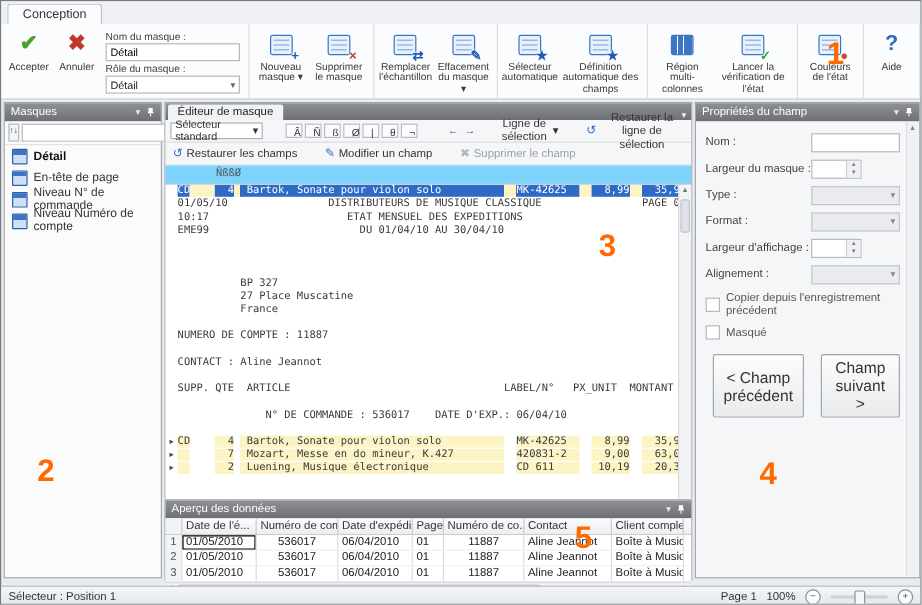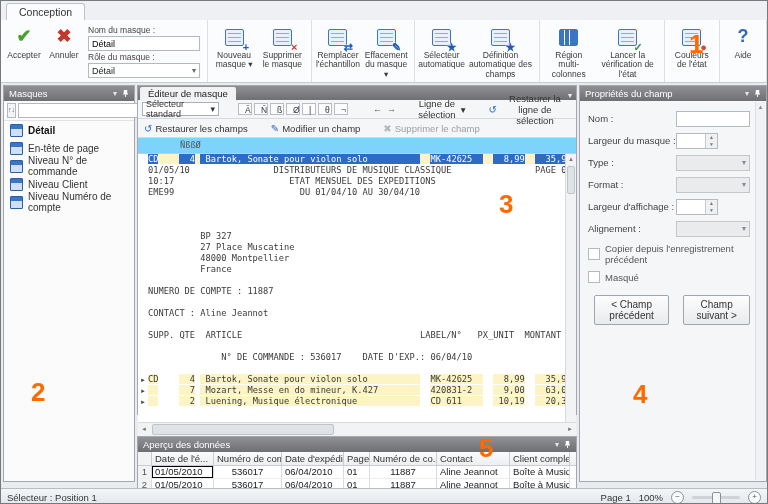--- a/index.html
+++ b/index.html
@@ -69,21 +69,21 @@
   .rline .txt span.f{background:#fcf4c4;color:#3a3a3a;}
   .rline .txt span.n{background:transparent;}
   #ed-vscroll{position:absolute;right:0;top:0;bottom:0;width:10px;background:#f2f3f5;border-left:1px solid #d8dbde;}
   #ed-vscroll .up{height:10px;font-size:6px;color:#777;text-align:center;line-height:10px;}
   #ed-vscroll .thumb{margin:2px 1px;height:26px;background:#dfe2e6;border:1px solid #bfc4c9;border-radius:2px;}
   .hscroll{height:13px;background:#f2f3f5;border-top:1px solid #d8dbde;position:relative;}
   .hscroll .la,.hscroll .ra{position:absolute;top:0;width:12px;height:100%;font-size:6px;color:#777;text-align:center;line-height:12px;}
   .hscroll .la{left:0;} .hscroll .ra{right:0;}
   .hscroll .thumb{position:absolute;left:14px;top:1px;height:9px;width:180px;background:#dfe2e6;border:1px solid #bfc4c9;border-radius:2px;}
   
-  #preview{left:136px;top:415px;width:440px;height:68px;margin-top:20px;}
+  #preview{left:136px;top:415px;width:440px;height:68px;}
   #pv-table{position:relative;font-size:9.5px;color:#222;}
   .pvrow{display:flex;height:12px;align-items:stretch;}
   .pvrow.hd{height:13px;background:linear-gradient(#fafbfc,#eceef1);border-bottom:1px solid #c9ccd1;color:#333;}
   .pvc{border-right:1px solid #d9dcdf;padding:0 3px;overflow:hidden;white-space:nowrap;box-sizing:border-box;line-height:12px;}
   .pvrow.hd .pvc{border-right:1px solid #c9ccd1;line-height:13px;}
   .pvc.num{background:#f2f3f5;color:#555;text-align:center;padding:0 1px;}
   .pvc.r{text-align:center;}
   .pvc.focus{box-shadow:inset 0 0 0 1px #000;}
   .pvrow.body{border-bottom:1px solid #ecedef;background:#fff;}
   #pv-hscroll{height:8px;background:#f2f3f5;border-top:1px solid #d8dbde;position:relative;}
@@ -96,21 +96,21 @@
   .prow{display:flex;align-items:center;margin-bottom:7px;height:15px;}
   .prow .plab{width:88px;font-size:9.5px;color:#444;flex:none;}
   .ptext{flex:1;height:14px;border:1px solid #b4bac1;background:#fff;}
   .pspin{width:40px;height:14px;border:1px solid #b4bac1;background:#fff;display:flex;}
   .pspin .sp{width:11px;margin-left:auto;border-left:1px solid #c8ccd1;display:flex;flex-direction:column;}
   .pspin .sp i{flex:1;font-size:5px;color:#777;font-style:normal;text-align:center;line-height:6px;background:#eef0f2;}
   .pcombo{flex:1;height:14px;border:1px solid #c3c7cc;background:#e9ebed;display:flex;align-items:center;justify-content:flex-end;padding:0 3px;color:#889;font-size:8px;}
   .pchk{display:flex;align-items:center;gap:5px;font-size:9.5px;color:#555;margin-bottom:6px;}
   .pchk .box{width:10px;height:10px;border:1px solid #b4bac1;background:#fff;flex:none;}
   #pbtns{display:flex;gap:14px;margin-top:12px;margin-left:6px;}
-  .pbtn{font-size:10px;color:#333;padding:3px 8px;border:1px solid #9fa6ae;border-radius:2px;background:linear-gradient(#fdfdfd,#e8eaec);}
+  .pbtn{font-size:13px;color:#333;padding:3px 8px;border:1px solid #9fa6ae;border-radius:2px;background:linear-gradient(#fdfdfd,#e8eaec);}
   #pr-vscroll{position:absolute;right:1px;top:16px;bottom:1px;width:9px;background:#f0f1f3;border-left:1px solid #dcdfe2;}
   #pr-vscroll .up{font-size:6px;color:#888;text-align:center;line-height:10px;}
   
   #status{position:absolute;left:0;top:487px;width:100%;height:17px;background:linear-gradient(#f3f5f7,#e3e7eb);
      border-top:1px solid #b9bdc2;display:flex;align-items:center;font-size:9.5px;color:#333;padding:0 6px;box-sizing:border-box;}
   #status .right{margin-left:auto;display:flex;align-items:center;gap:8px;}
   .zbtn{width:11px;height:11px;border:1px solid #8a9097;border-radius:50%;font-size:8px;line-height:9px;text-align:center;color:#555;background:#fbfcfd;}
   #ztrack{width:48px;height:3px;background:#cfd3d8;border-radius:2px;position:relative;}
   #zthumb{position:absolute;left:20px;top:-4px;width:7px;height:11px;background:#f6f7f8;border:1px solid #8a9097;border-radius:2px;}
   
@@ -253,24 +253,20 @@
           <span class="micon"></span>
           <span>Détail</span>
         </div>
         <div class="mask-item">
           <span class="micon"></span>
           <span>En-tête de page</span>
         </div>
         <div class="mask-item">
           <span class="micon"></span>
           <span>Niveau N° de commande</span>
-        </div>
-        <div class="mask-item">
-          <span class="micon"></span>
-          <span>Niveau Client</span>
         </div>
         <div class="mask-item">
           <span class="micon"></span>
           <span>Niveau Numéro de compte</span>
         </div>
       </div>
   </div>
 
   <div id="editor">
     <div id="edtabbar">
@@ -351,24 +347,20 @@
           <div class="rline">
             <span class="gut"></span>
             <span class="txt">          BP 327</span>
           </div>
           <div class="rline">
             <span class="gut"></span>
             <span class="txt">          27 Place Muscatine</span>
           </div>
           <div class="rline">
             <span class="gut"></span>
-            <span class="txt">          48000 Montpellier</span>
-          </div>
-          <div class="rline">
-            <span class="gut"></span>
             <span class="txt">          France</span>
           </div>
           <div class="rline">
             <span class="gut"></span>
             <span class="txt"> </span>
           </div>
           <div class="rline">
             <span class="gut"></span>
             <span class="txt">NUMERO DE COMPTE : 11887</span>
           </div>

